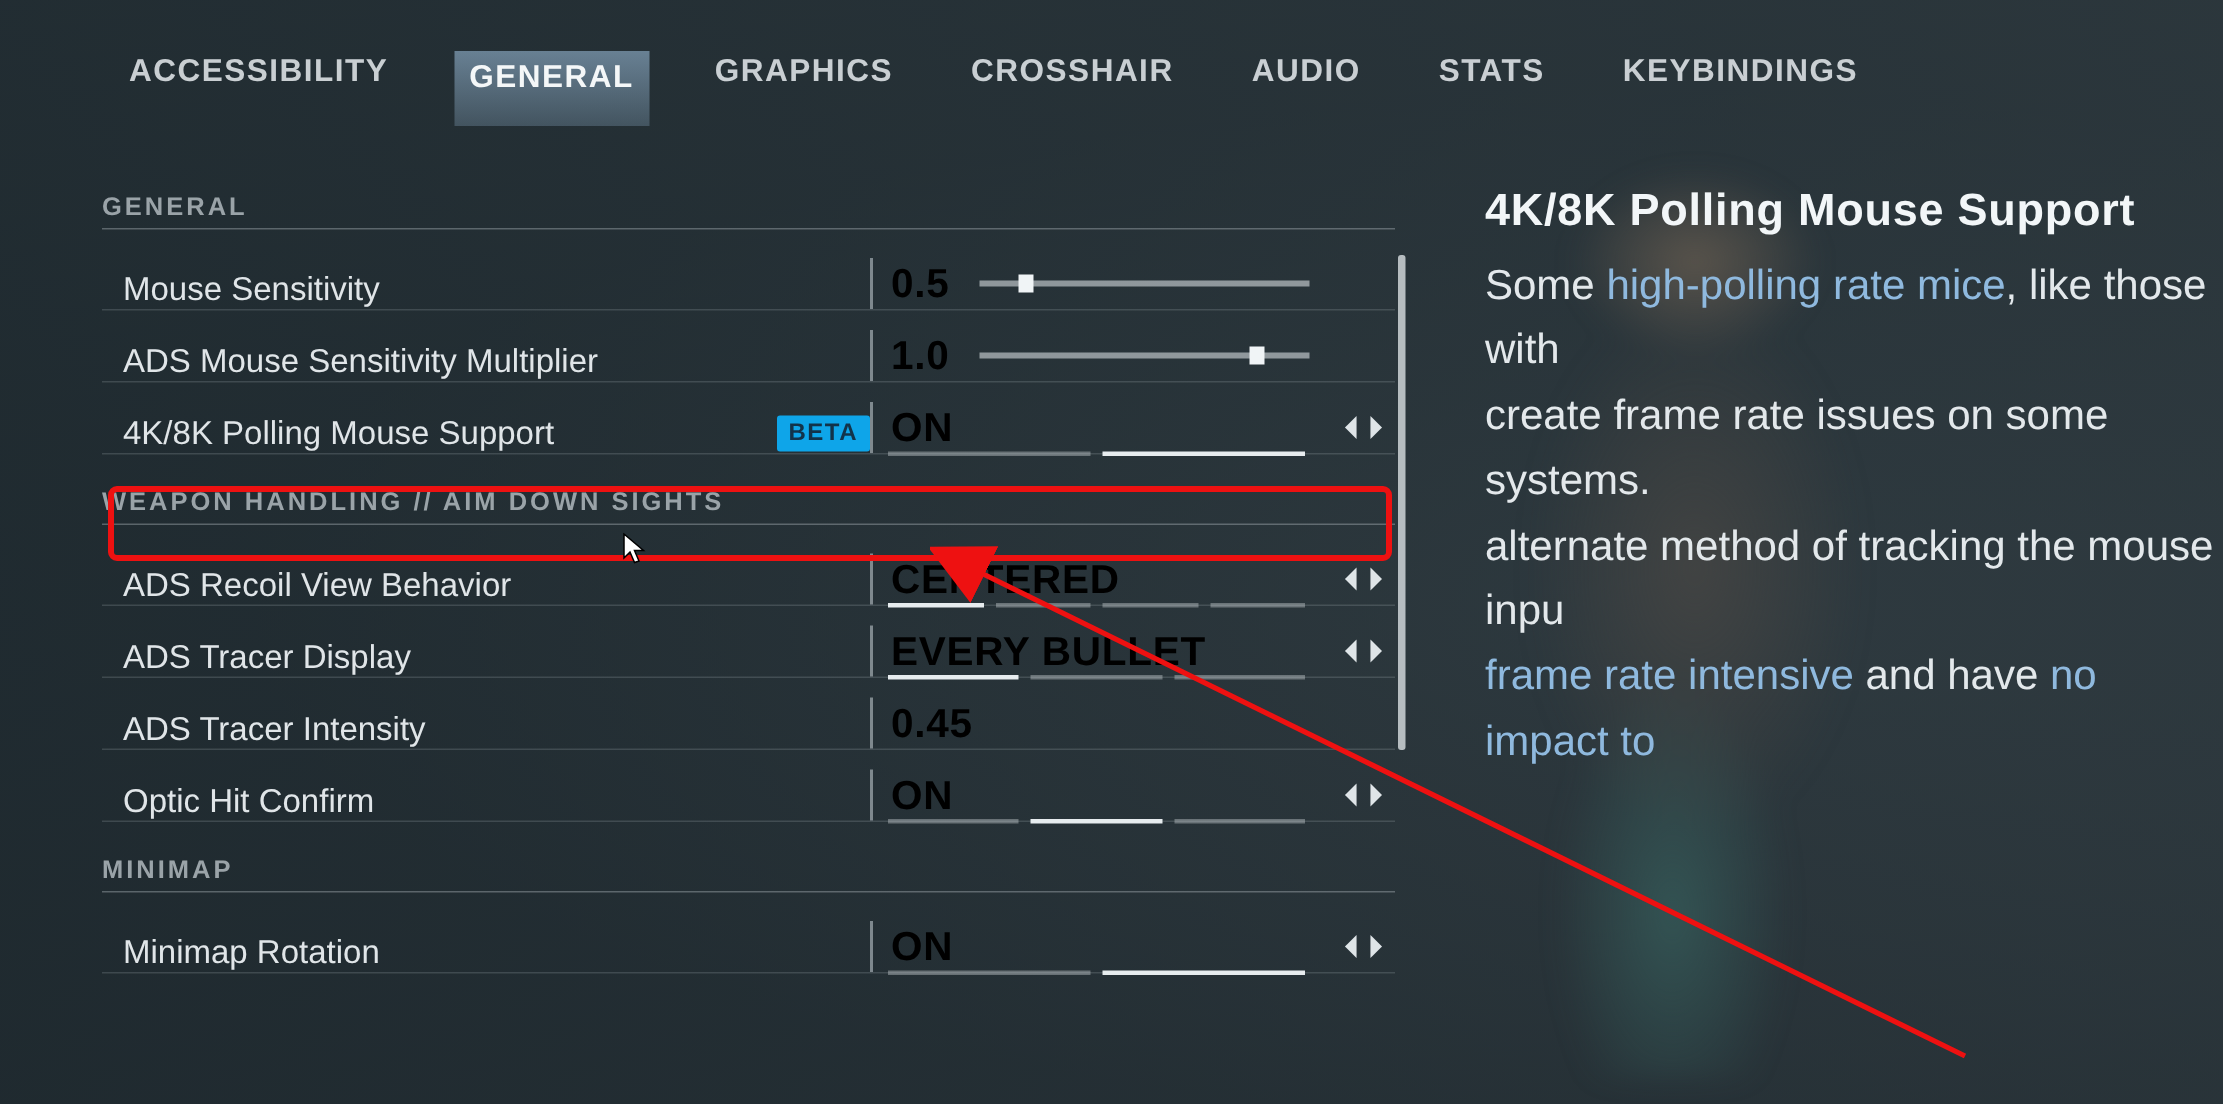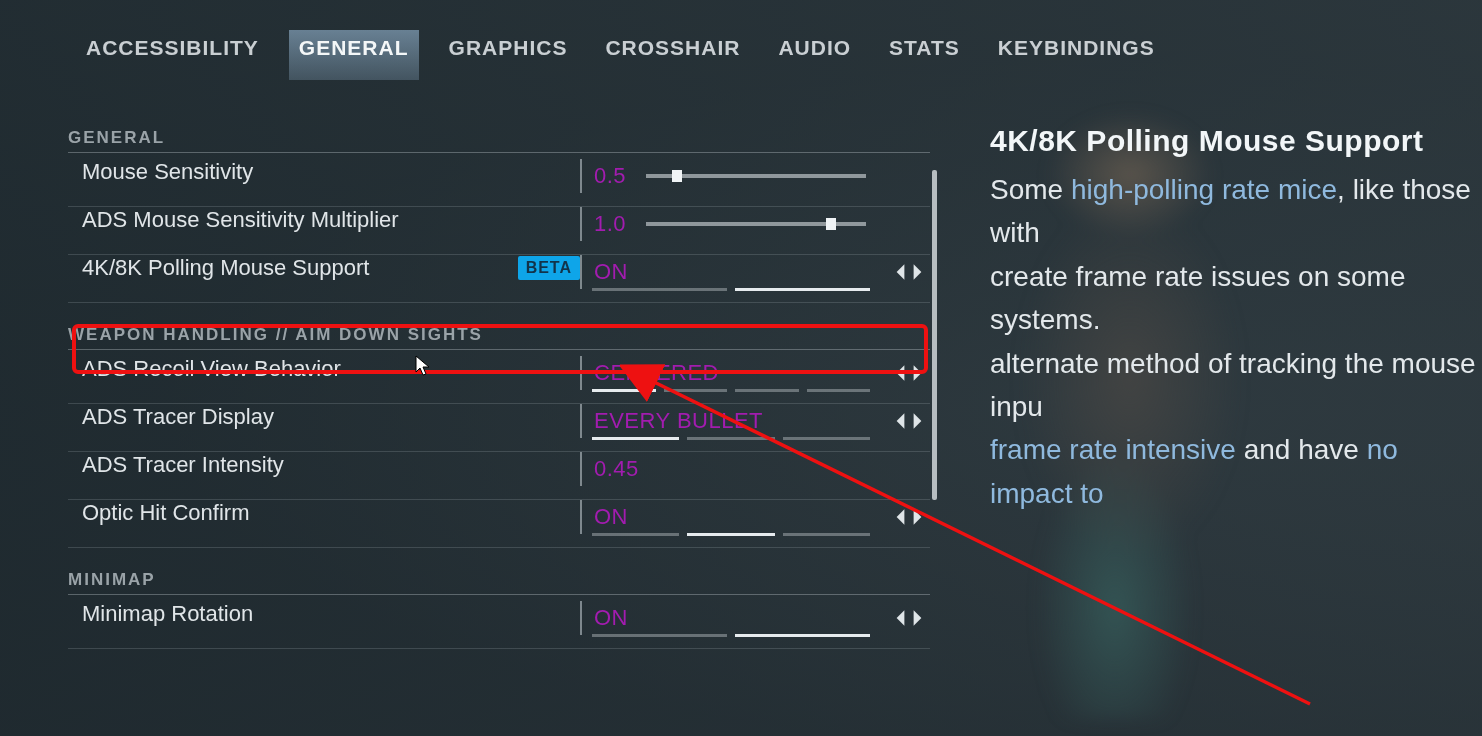--- a/index.html
+++ b/index.html
@@ -20,21 +20,21 @@
       radial-gradient(ellipse 120px 90px at 50% 12%, rgba(130,110,90,0.55), transparent 70%),
       radial-gradient(ellipse 160px 260px at 50% 45%, rgba(80,75,70,0.6), transparent 70%),
       radial-gradient(ellipse 110px 220px at 46% 82%, rgba(60,110,105,0.55), transparent 72%);
     filter: blur(8px);
     pointer-events: none;
   }
 
   
   .tabs {
     position: absolute; left: 78px; top: 30px;
-    display: flex; gap: 22px; align-items: flex-start;
+    display: flex; gap: 36px; align-items: flex-end;
   }
   .tab {
     font-weight: 700; font-size: 21px; letter-spacing: 1px;
     color: rgba(230,235,238,0.85);
     padding: 6px 8px 24px 8px;
     cursor: pointer;
   }
   .tab.active {
     color: #f4f7f8;
     background: linear-gradient(180deg, rgba(160,195,225,0.55), rgba(160,195,225,0.25));
@@ -47,21 +47,21 @@
   }
   .section-title {
     font-size: 17px; font-weight: 600; letter-spacing: 2px;
     color: #9aa3a8; margin: 22px 0 6px 0;
     border-bottom: 1px solid rgba(200,210,215,0.35);
     padding-bottom: 4px;
   }
   .section-title.first { margin-top: 0; }
 
   .row {
-    display: flex; align-items: flex-start;
+    display: flex; align-items: flex-end;
     height: 48px;
     border-bottom: 1px solid rgba(200,210,215,0.18);
     position: relative;
   }
   .row .label {
     flex: 0 0 512px;
     padding-left: 14px;
     font-size: 22px; font-weight: 400;
     color: #e0e5e8;
     display: flex; align-items: center; gap: 10px;
@@ -74,22 +74,22 @@
   }
   .valcol {
     flex: 1 1 auto;
     border-left: 2px solid rgba(200,210,215,0.55);
     height: 34px;
     display: flex; align-items: center;
     padding-left: 12px;
     position: relative;
   }
   .valtext {
-    font-size: 22px; font-weight: 400; letter-spacing: 0.5px;
-    color: #a21caf;
+    font-size: 27px; font-weight: 700; letter-spacing: 0.5px;
+    color: #000000;
   }
   .arrows {
     position: absolute; right: 6px; top: 50%; transform: translateY(-50%);
     display: flex; gap: 4px; color: #dfe5e8;
   }
   .arrows svg { width: 13px; height: 18px; display:block; }
 
   .slider {
     margin-left: 20px; flex: 1; height: 4px;
     background: rgba(230,235,238,0.55);

